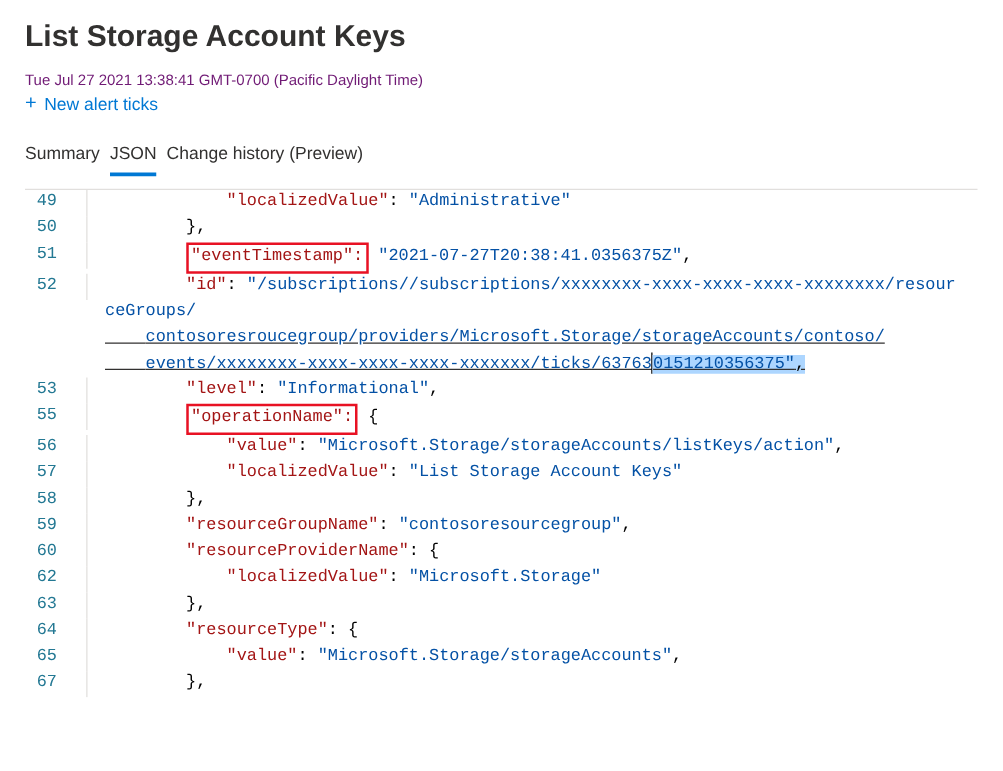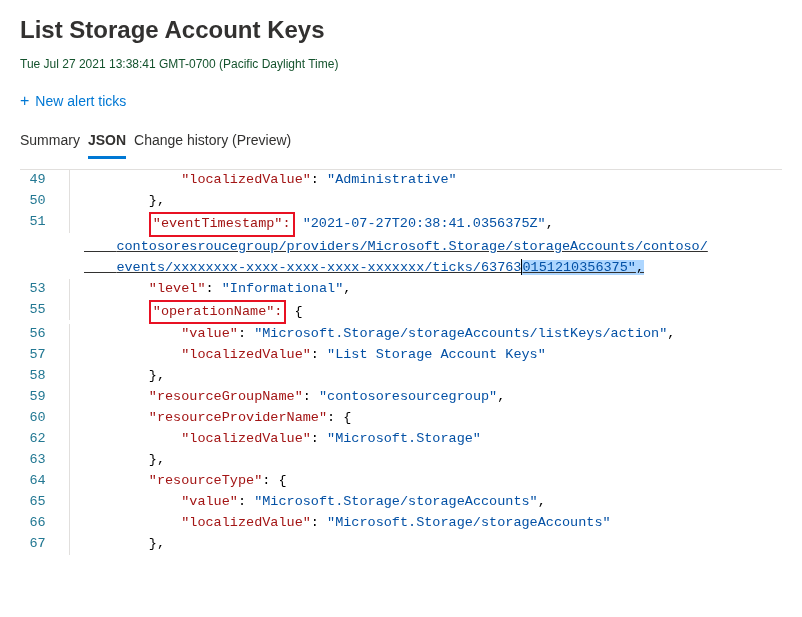--- a/index.html
+++ b/index.html
@@ -1,25 +1,25 @@
 <!DOCTYPE html>
 <html><head>
   <meta charset="utf-8">
   <style>
     * { margin: 0; padding: 0; box-sizing: border-box; }
     body { font-family: "Segoe UI", Arial, sans-serif; background: #fff; color: #323130; width: 802px; }
     .page { padding: 16px 20px 0 20px; }
     .title { font-size: 24px; font-weight: 600; color: #323130; margin-bottom: 13px; }
-    .subtitle { font-size: 12px; color: #14532d; margin-bottom: 21px; }
+    .subtitle { font-size: 12px; color: #701a75; margin-bottom: 3px; }
     .action-bar { margin-bottom: 18px; }
     .action-link { display: inline-flex; align-items: center; gap: 6px; color: #0078d4; font-size: 14px; cursor: pointer; }
     .action-link .plus { font-size: 16px; font-weight: 400; }
     .tabs { display: flex; gap: 8px; border-bottom: 0; margin-bottom: 10px; align-items: center; }
     .tab { font-size: 14px; color: #323130; padding: 4px 0 8px 0; cursor: pointer; border-bottom: 3px solid transparent; }
-    .tab.active { border-bottom: 3px solid #0078d4; font-weight: 700; }
+    .tab.active { border-bottom: 3px solid #0078d4; font-weight: 400; }
     .code-view { border-top: 1px solid #e1dfdd; font-family: Consolas, "Courier New", monospace; font-size: 13.5px; line-height: 1.55; overflow: hidden; }
     .line { display: flex; align-items: flex-start; }
     .gutter { width: 50px; min-width: 50px; text-align: center; padding: 0 14px 0 0; color: #237893; user-select: none; border-right: 1px solid #e1dfdd; margin-right: 14px; }
     .content { flex: 1; white-space: pre-wrap; word-break: break-all; padding-right: 10px; }
     .content.continuation { padding-left: 0; text-decoration: underline; }
     .k { color: #a31515; } 
     .s { color: #0451a5; } 
     .p { color: #000; } 
     .hl-box { border: 2px solid #e81123; display: inline-block; padding: 0 2px; }
     .sel { background: #add6ff; }
@@ -55,20 +55,24 @@
     <div class="line">
       <div class="gutter">50</div>
       <div class="content">        <span class="p">},</span></div>
     </div>
 
     <div class="line">
       <div class="gutter">51</div>
       <div class="content">        <span class="hl-box"><span class="k">"eventTimestamp":</span></span> <span class="s">"2021-07-27T20:38:41.0356375Z"</span><span class="p">,</span></div>
     </div>
 
+    <div class="line">
+      <div class="gutter">52</div>
+      <div class="content">        <span class="k">"id"</span><span class="p">: </span><span class="s">"/subscriptions//subscriptions/xxxxxxxx-xxxx-xxxx-xxxx-xxxxxxxx/resourceGroups/</span></div>
+    </div>
     <div class="line">
       <div class="gutter"></div>
       <div class="content continuation">    <span class="s">contosoresroucegroup/providers/Microsoft.Storage/storageAccounts/contoso/</span></div>
     </div>
     <div class="line">
       <div class="gutter"></div>
       <div class="content continuation">    <span class="s">events/xxxxxxxx-xxxx-xxxx-xxxx-xxxxxxx/ticks/63763</span><span class="cursor"></span><span class="s sel">0151210356375"</span><span class="sel p">,</span></div>
     </div>
 
     <div class="line">
@@ -121,24 +125,20 @@
     <div class="line">
       <div class="gutter">64</div>
       <div class="content">        <span class="k">"resourceType"</span><span class="p">: {</span></div>
     </div>
 
     <div class="line">
       <div class="gutter">65</div>
       <div class="content">            <span class="k">"value"</span><span class="p">: </span><span class="s">"Microsoft.Storage/storageAccounts"</span><span class="p">,</span></div>
     </div>
 
-    <div class="line">
-      <div class="gutter">66</div>
-      <div class="content">            <span class="k">"localizedValue"</span><span class="p">: </span><span class="s">"Microsoft.Storage/storageAccounts"</span></div>
-    </div>
 
     <div class="line">
       <div class="gutter">67</div>
       <div class="content">        <span class="p">},</span></div>
     </div>
 
   </div>
 </div>
 
 </body></html>

